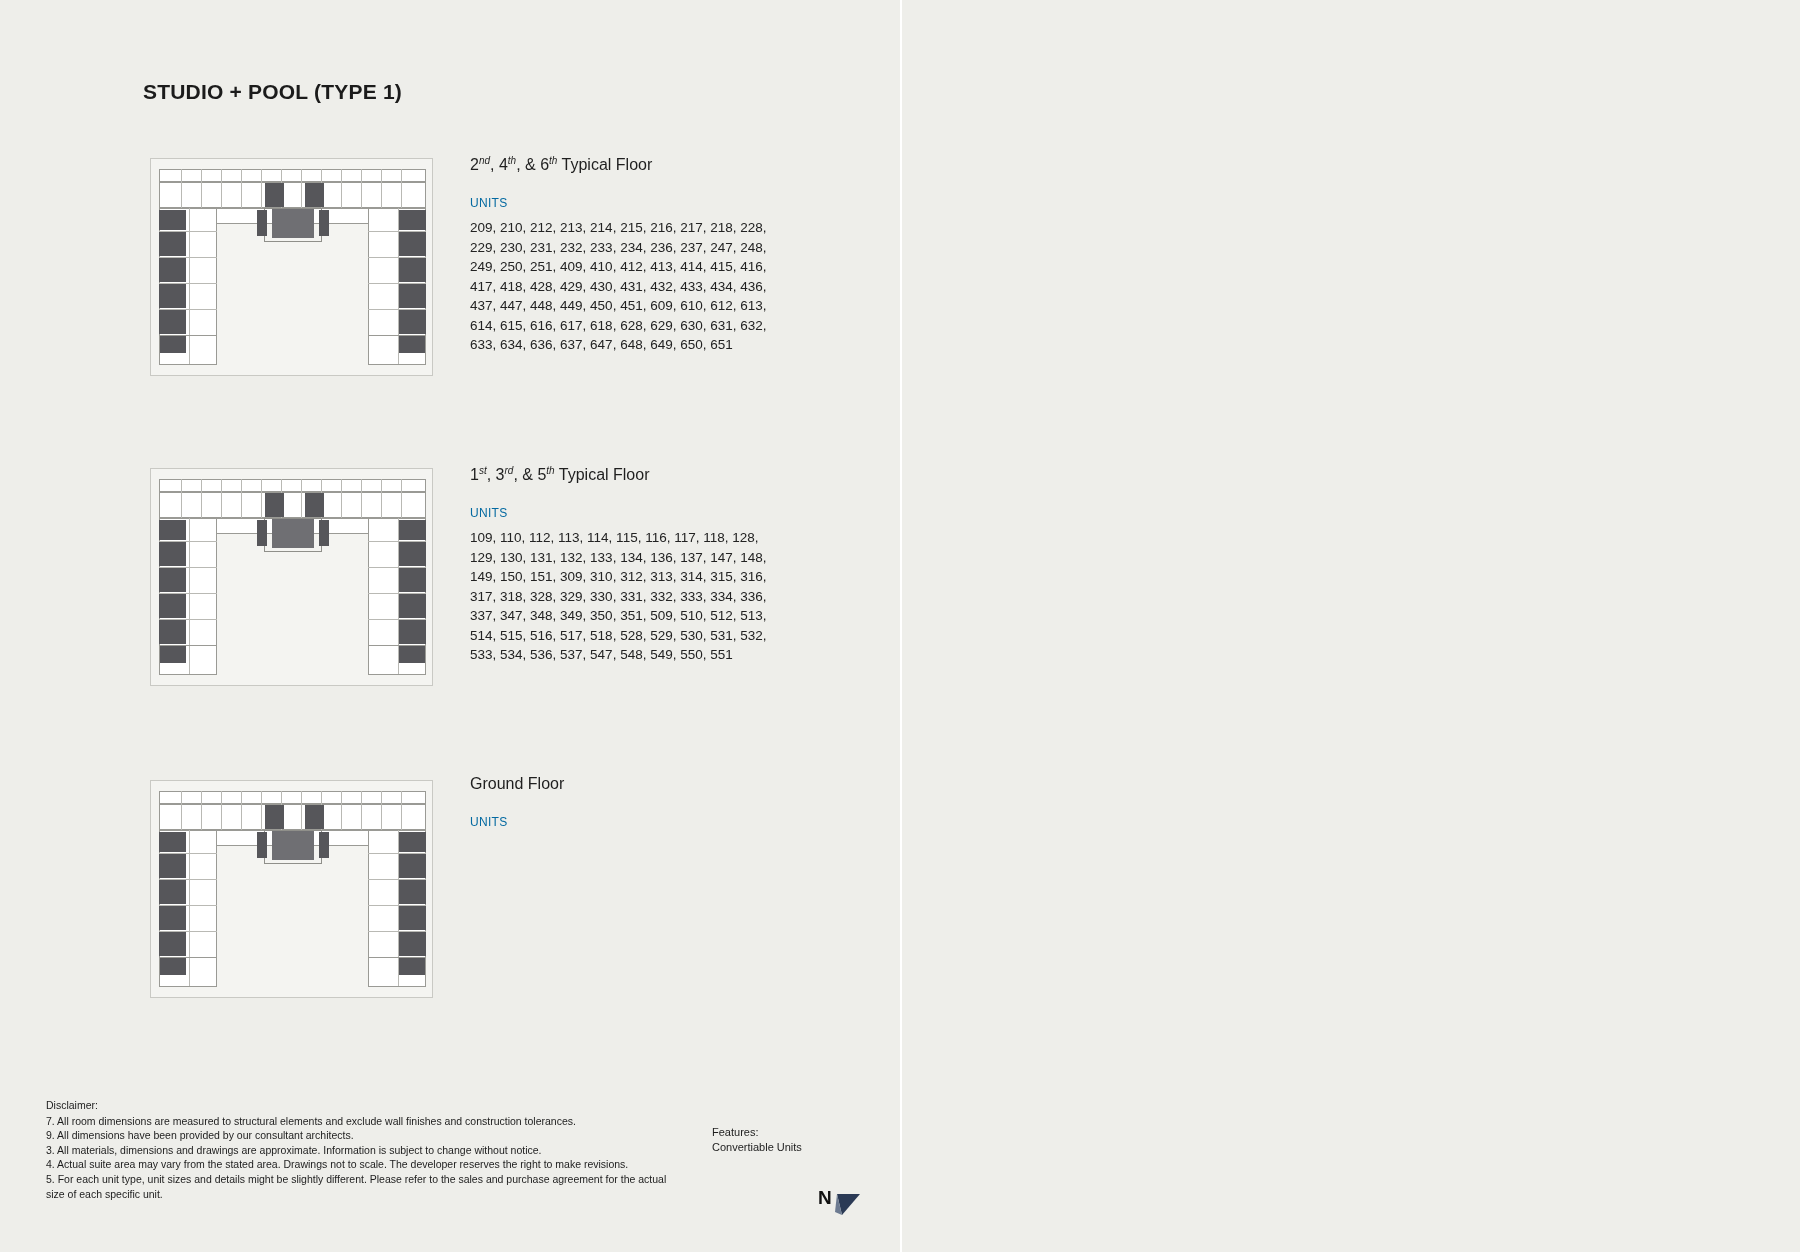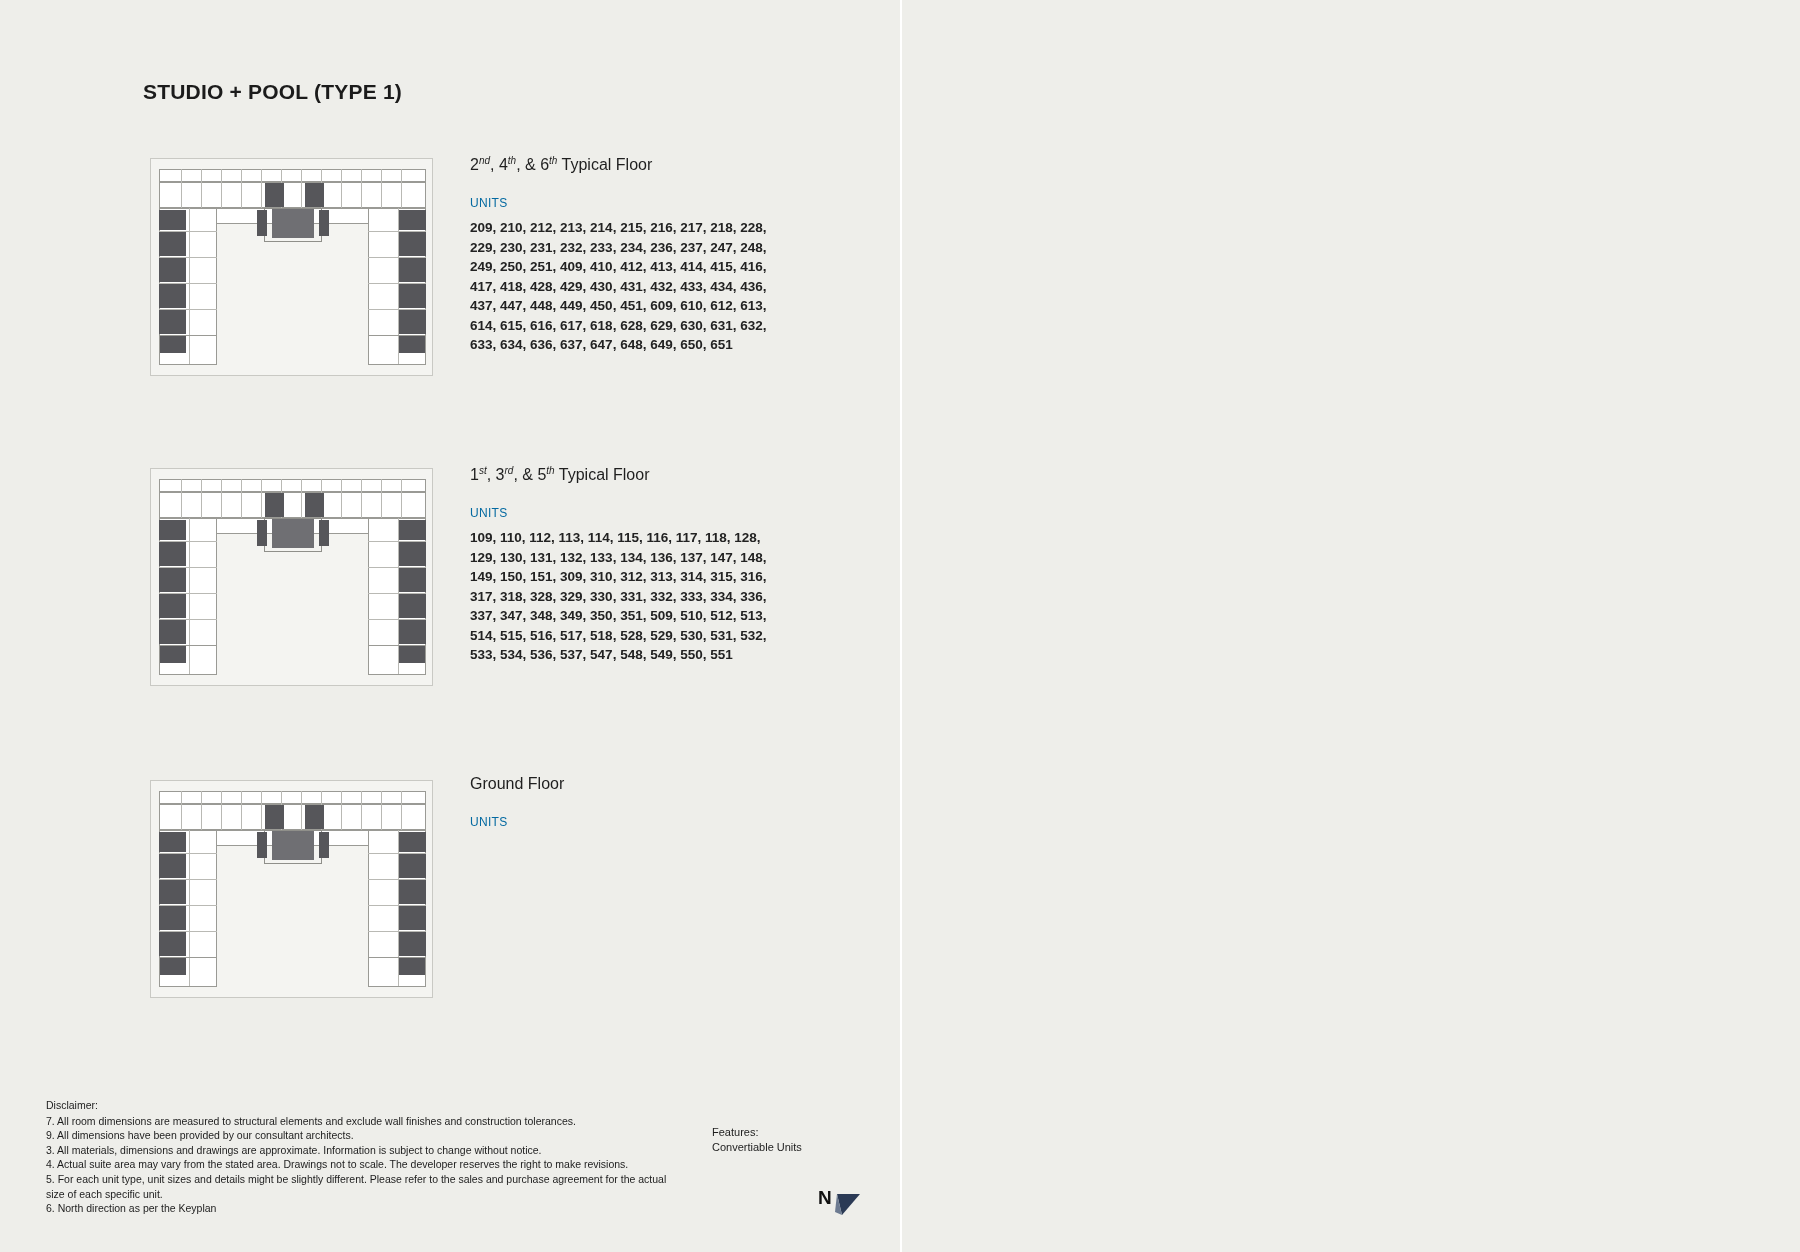--- a/index.html
+++ b/index.html
@@ -102,21 +102,20 @@
     color: #0369a1;
     margin: 16px 0 8px 0;
     letter-spacing: 0.3px;
   }
   .units-list {
     font-size: 13.5px;
     line-height: 19.5px;
     color: #222;
     margin: 0;
     width: 315px;
-    font-weight: bold;
   }
 
   
   .disclaimer {
     position: absolute;
     left: 46px;
     top: 1098px;
     width: 640px;
     font-size: 10.5px;
     line-height: 14.6px;
@@ -348,21 +347,20 @@
       <div class="units-heading">UNITS</div>
     </div>
 
     <div class="disclaimer">
       <div class="dtitle">Disclaimer:</div>
       <p>7. All room dimensions are measured to structural elements and exclude wall finishes and construction tolerances.</p>
       <p>9. All dimensions have been provided by our consultant architects.</p>
       <p>3. All materials, dimensions and drawings are approximate. Information is subject to change without notice.</p>
       <p>4. Actual suite area may vary from the stated area. Drawings not to scale. The developer reserves the right to make revisions.</p>
       <p>5. For each unit type, unit sizes and details might be slightly different. Please refer to the sales and purchase agreement for the actual size of each specific unit.</p>
-      <p>6. North direction as per the Keyplan</p>
     </div>
 
     <div class="features">
       <div>Features:</div>
       <div>Convertiable Units</div>
     </div>
 
     <div class="north">
       <div class="n-letter">N</div>
       <svg width="60" height="50" viewBox="0 0 60 50">

